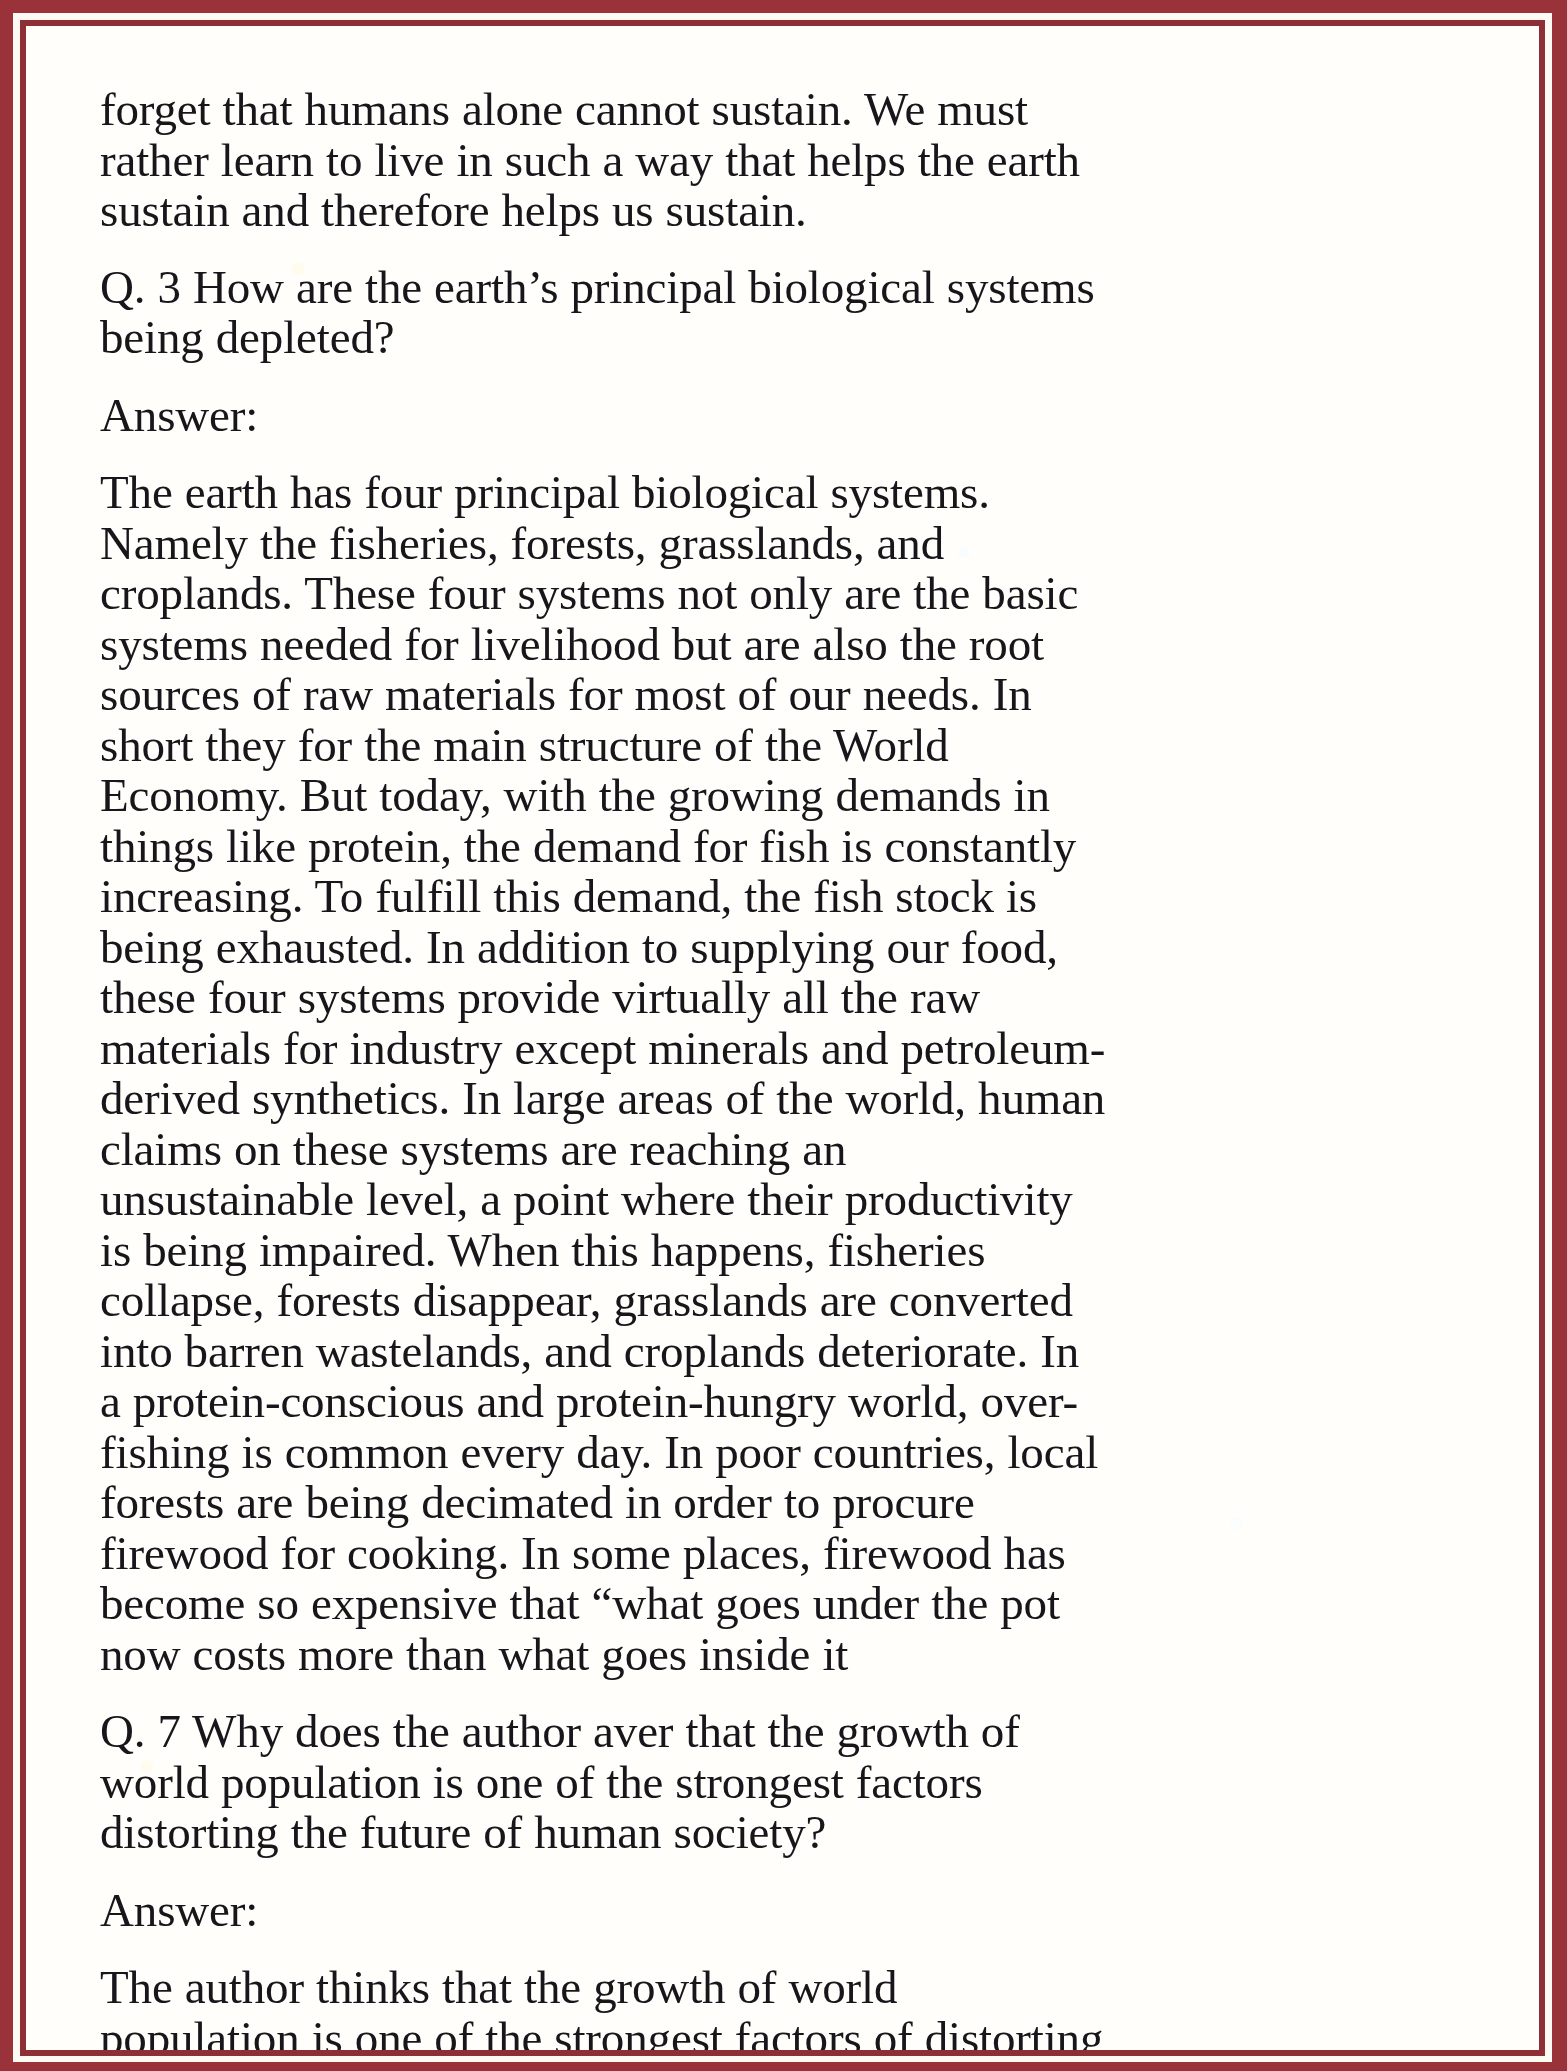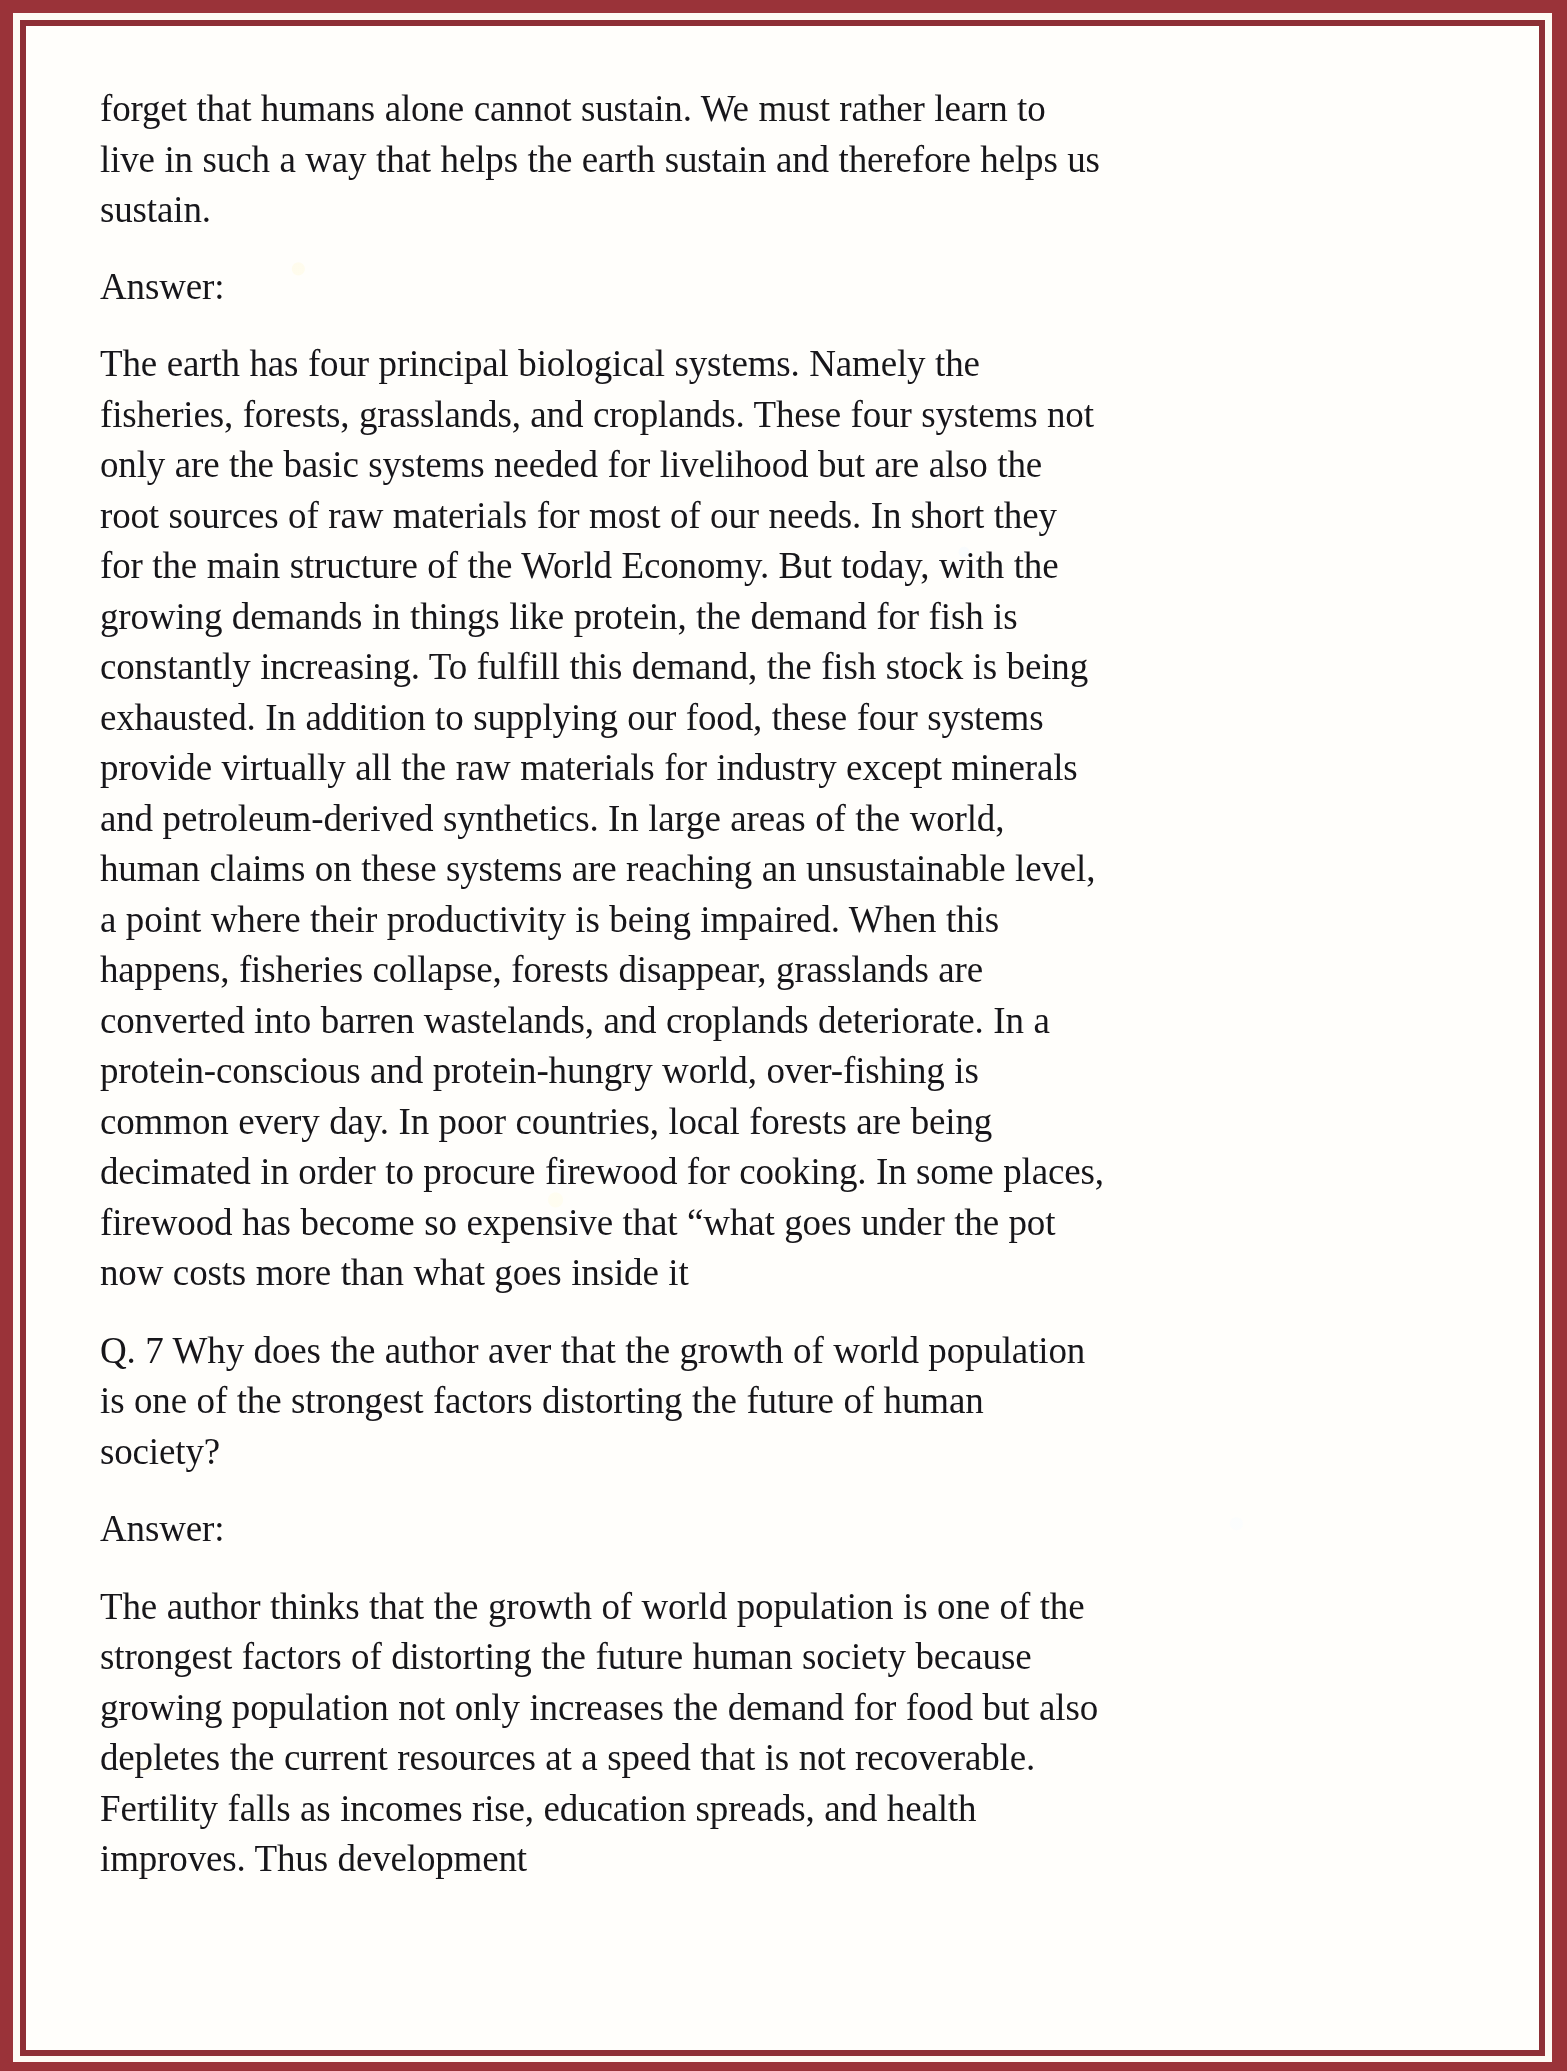--- a/index.html
+++ b/index.html
@@ -67,21 +67,21 @@
   .content {
     position: absolute;
     left: 74px;
     top: 58px;
     width: 1008px;
     color: #17161a;
   }
 
   p {
     margin: 0 0 27px 0;
-    font-size: 37px;
+    font-size: 47px;
     line-height: 50.5px;
     letter-spacing: -0.15px;
     word-spacing: 0.5px;
     text-align: left;
     font-stretch: semi-condensed;
     transform-origin: left top;
   }
   p:last-child { margin-bottom: 12px; }
 
   .para-tight { margin-bottom: 26px; }
@@ -90,20 +90,21 @@
 <body>
 
 <div class="page-frame">
   <div class="frame-gap">
     <div class="frame-rule">
       <div class="paper">
         <div class="content">
 
           <p class="para-tight">forget that humans alone cannot sustain. We must rather learn to live in such a way that helps the earth sustain and therefore helps us sustain.</p>
 
+          <p>Q. 3 How are the earth’s principal biological systems being depleted?</p>
 
           <p>Answer:</p>
 
           <p>The earth has four principal biological systems. Namely the fisheries, forests, grasslands, and croplands. These four systems not only are the basic systems needed for livelihood but are also the root sources of raw materials for most of our needs. In short they for the main structure of the World Economy. But today, with the growing demands in things like protein, the demand for fish is constantly increasing. To fulfill this demand, the fish stock is being exhausted. In addition to supplying our food, these four systems provide virtually all the raw materials for industry except minerals and petroleum-derived synthetics. In large areas of the world, human claims on these systems are reaching an unsustainable level, a point where their productivity is being impaired. When this happens, fisheries collapse, forests disappear, grasslands are converted into barren wastelands, and croplands deteriorate. In a protein-conscious and protein-hungry world, over-fishing is common every day. In poor countries, local forests are being decimated in order to procure firewood for cooking. In some places, firewood has become so expensive that “what goes under the pot now costs more than what goes inside it</p>
 
           <p>Q. 7 Why does the author aver that the growth of world population is one of the strongest factors distorting the future of human society?</p>
 
           <p>Answer:</p>
 
           <p>The author thinks that the growth of world population is one of the strongest factors of distorting the future human society because growing population not only increases the demand for food but also depletes the current resources at a speed that is not recoverable. Fertility falls as incomes rise, education spreads, and health improves. Thus development</p>

